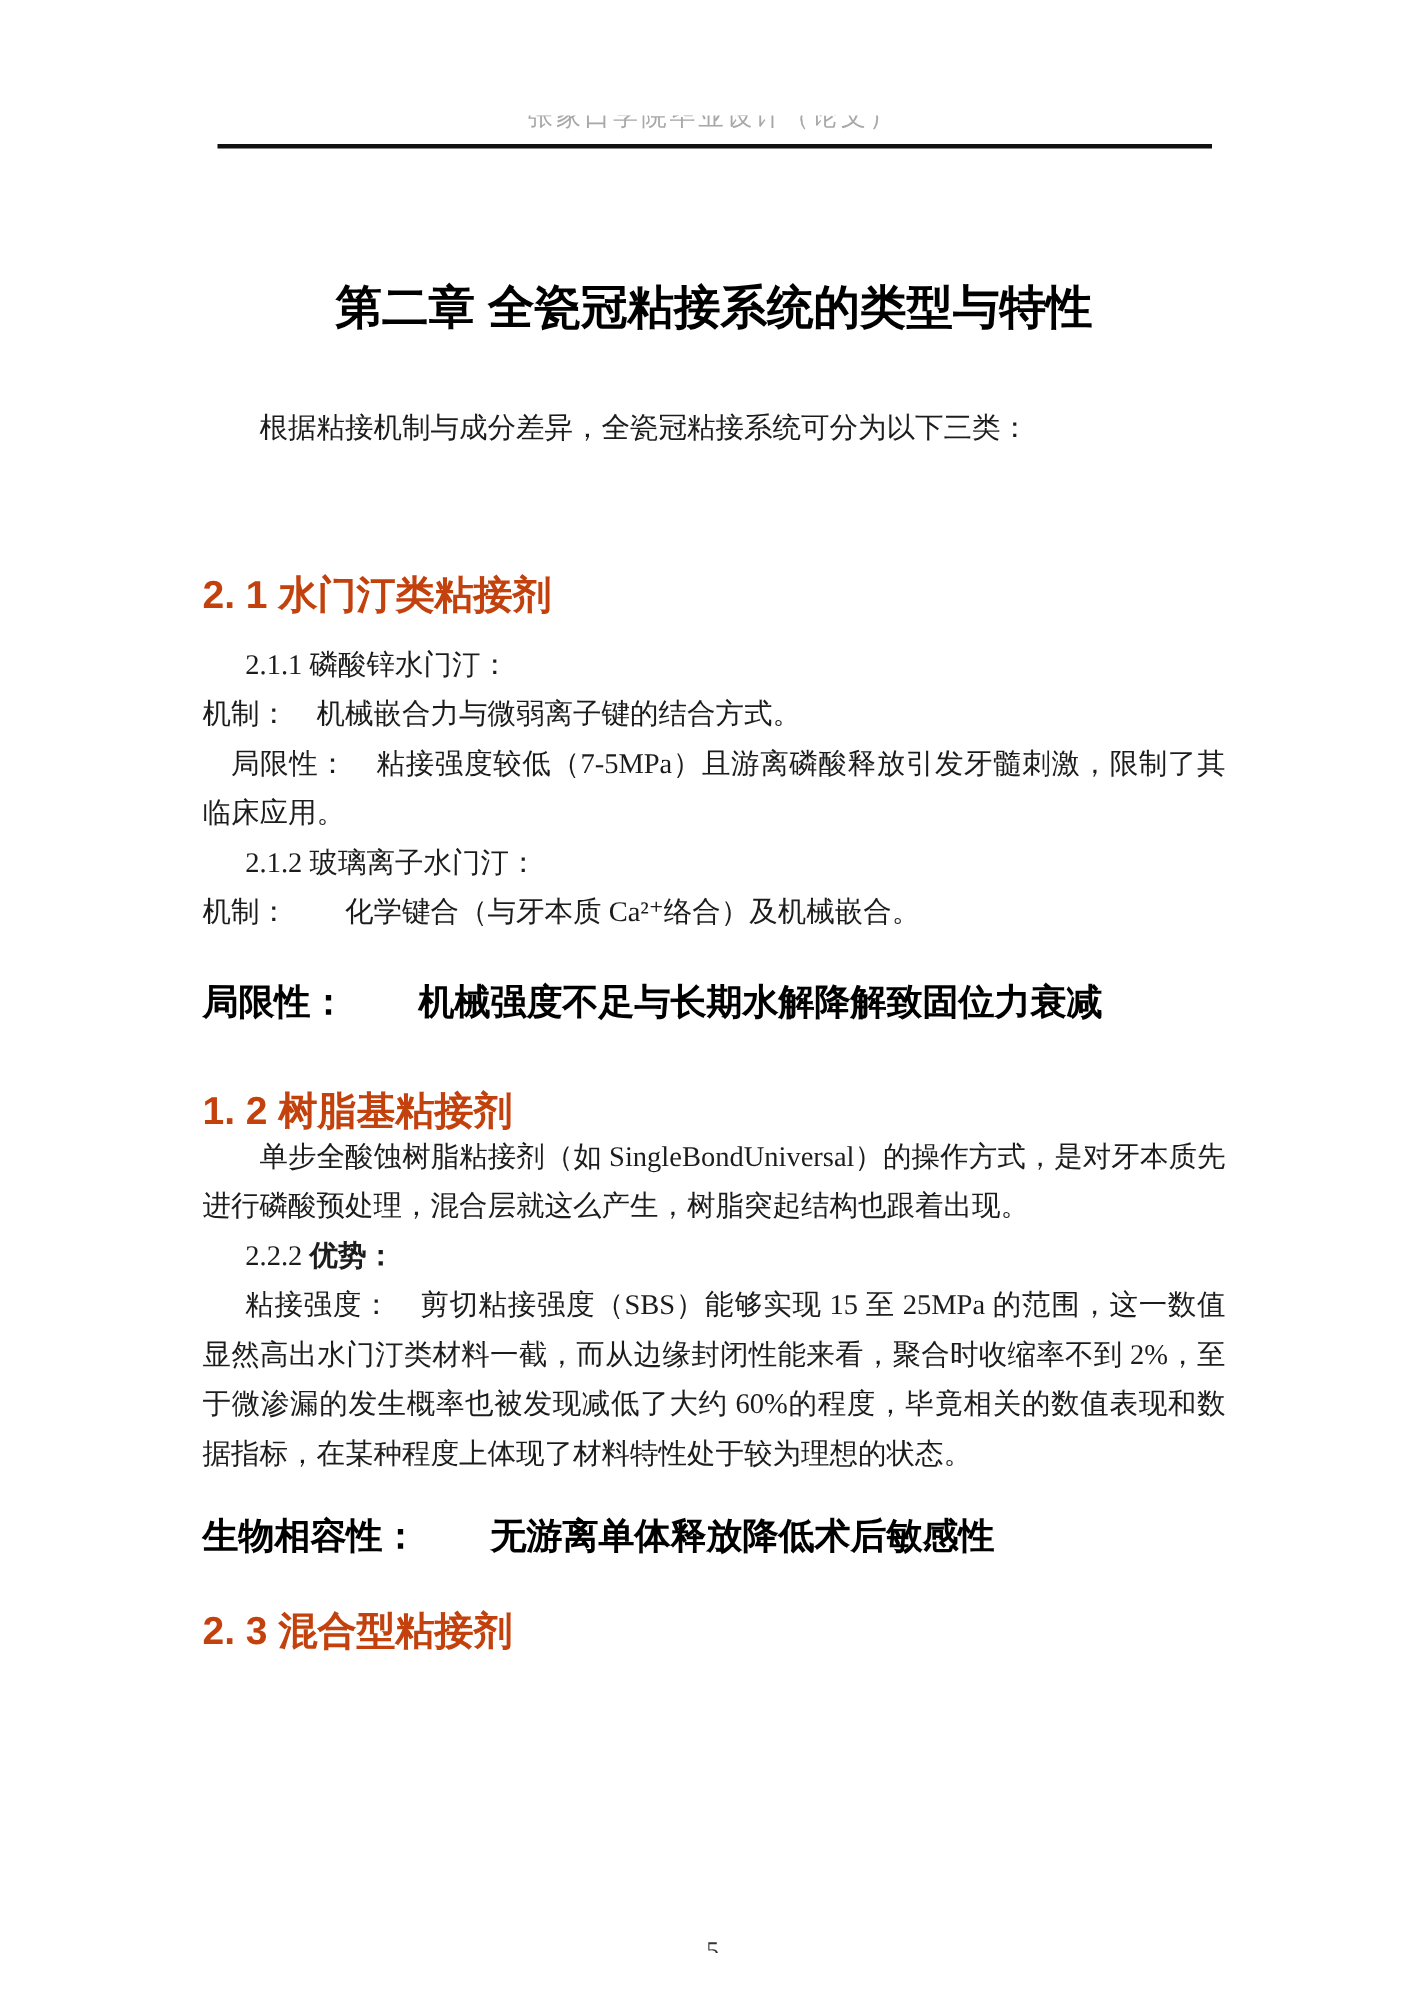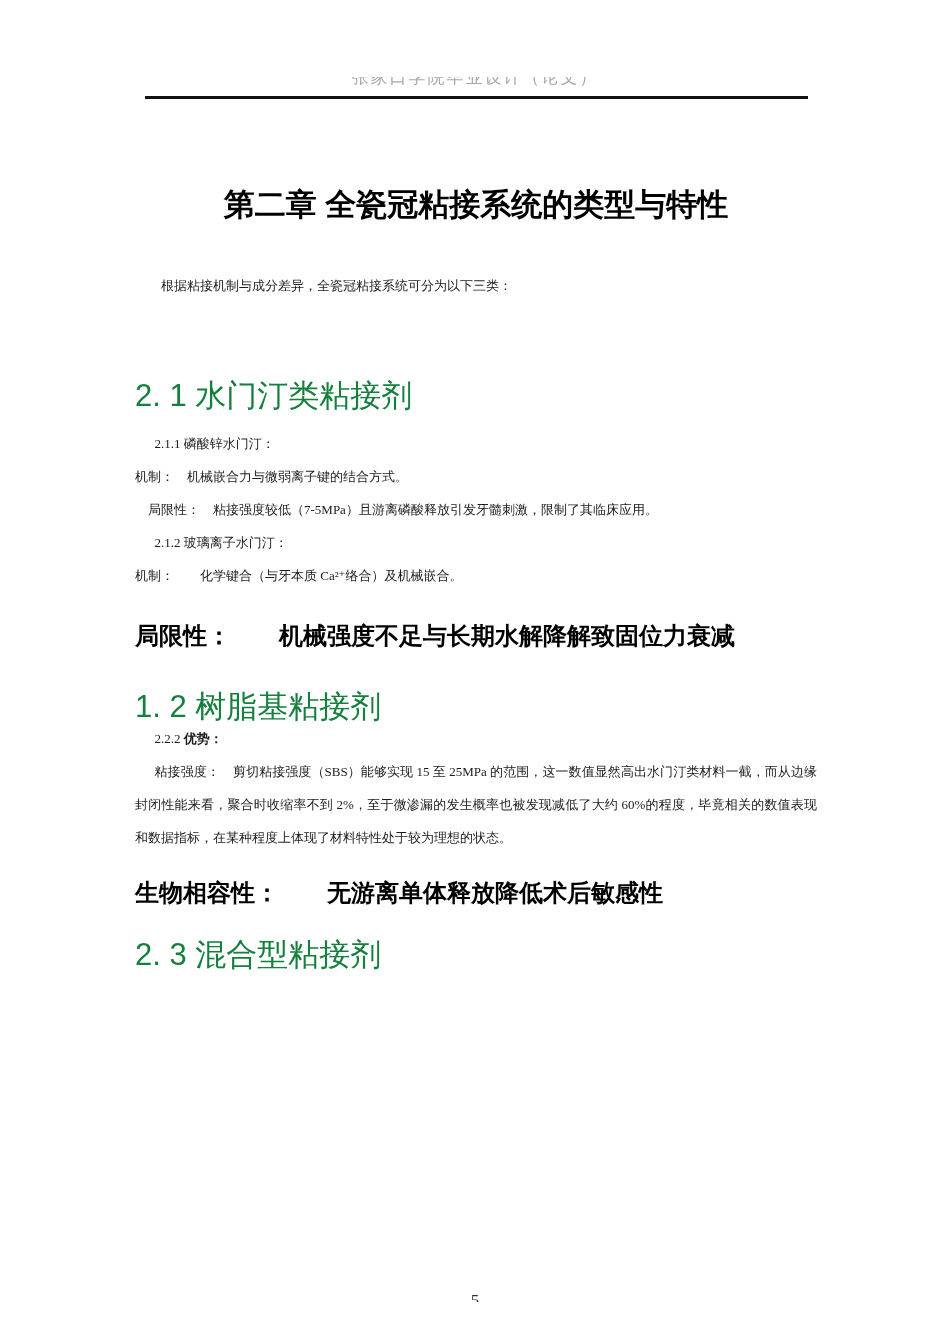--- a/index.html
+++ b/index.html
@@ -9,23 +9,23 @@
   .header-clip{position:absolute;top:77px;left:0;width:100%;height:13px;overflow:hidden;
                text-align:center;}
   .header-clip span{display:inline-block;font-size:17px;line-height:17px;color:#a8a8a8;
                     letter-spacing:2px;transform:translateY(-8px);}
   .header-rule{position:absolute;top:96px;left:145px;width:663px;height:0;
                border-top:3px solid #111;}
   
   .content{position:absolute;top:0;left:135px;width:682px;}
   .title{margin:185px 0 0 0;font-family:"Liberation Sans","DejaVu Sans",sans-serif;
          font-size:31px;font-weight:700;color:#000;text-align:center;line-height:40px;}
-  .p{margin:0;font-size:13px;line-height:33px;text-align:justify;color:#1c1c1c;}
-  .h2{margin:0;font-family:"Liberation Sans","DejaVu Sans",sans-serif;font-size:31px;
-      font-weight:400;color:#15803d;line-height:30px;}
+  .p{margin:0;font-size:19px;line-height:33px;text-align:justify;color:#1c1c1c;}
+  .h2{margin:0;font-family:"Liberation Sans","DejaVu Sans",sans-serif;font-size:26px;
+      font-weight:700;color:#c2410c;line-height:30px;}
   .boldline{margin:0;font-family:"Liberation Sans","DejaVu Sans",sans-serif;font-size:24px;
             font-weight:700;color:#000;line-height:34px;}
   .indent1{text-indent:1em}
   .indent15{text-indent:1.5em}
   .indent2{text-indent:2em}
   .label-bold{font-weight:700;}
   .mt0{margin-top:0}.mt16{margin-top:16px}.mt17{margin-top:17px}.mt22{margin-top:22px}
   .mt27{margin-top:27px}.mt30{margin-top:30px}.mt39{margin-top:39px}
   .mt44{margin-top:44px}.mt79{margin-top:79px}
   
@@ -59,20 +59,21 @@
 
     <p class="p indent15 mt0"><span>2.1.2</span> <span>玻璃离子水门汀：</span></p>
 
     <p class="p mt0">机制：　　化学键合（与牙本质 Ca²⁺络合）及机械嵌合。</p>
 
     <p class="boldline mt27">局限性：　　机械强度不足与长期水解降解致固位力衰减</p>
 
     <h2 class="h2 mt39">1. 2 树脂基粘接剂</h2>
 
 
+    <p class="p indent2 mt0">单步全酸蚀树脂粘接剂（如 SingleBondUniversal）的操作方式，是对牙本质先进行磷酸预处理，混合层就这么产生，树脂突起结构也跟着出现。</p>
 
 
     <p class="p indent15 mt0"><span>2.2.2</span> <span class="label-bold">优势：</span></p>
 
     <p class="p indent15 mt0">粘接强度：　剪切粘接强度（SBS）能够实现 15 至 25MPa 的范围，这一数值显然高出水门汀类材料一截，而从边缘封闭性能来看，聚合时收缩率不到 2%，至于微渗漏的发生概率也被发现减低了大约 60%的程度，毕竟相关的数值表现和数据指标，在某种程度上体现了材料特性处于较为理想的状态。</p>
 
     <p class="boldline mt22">生物相容性：　　无游离单体释放降低术后敏感性</p>
 
     <h2 class="h2 mt30">2. 3 混合型粘接剂</h2>
 

